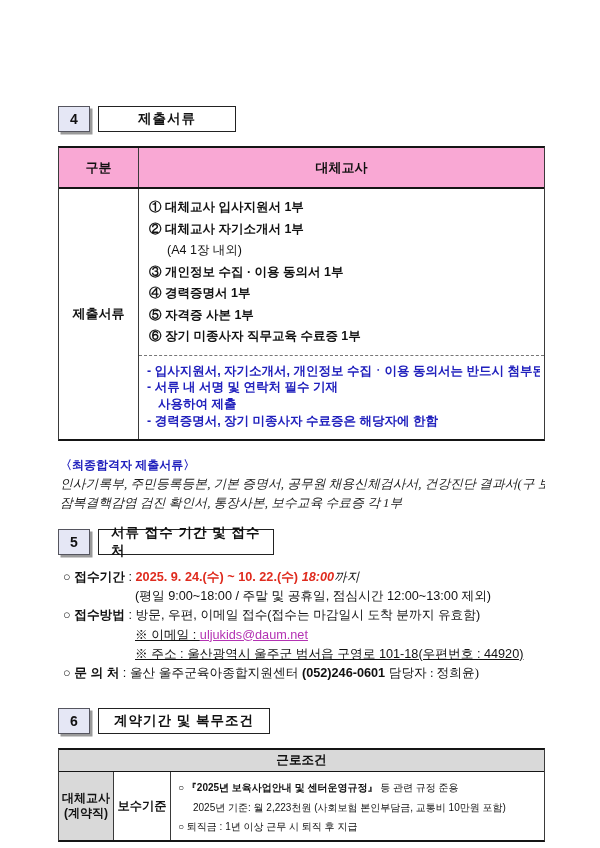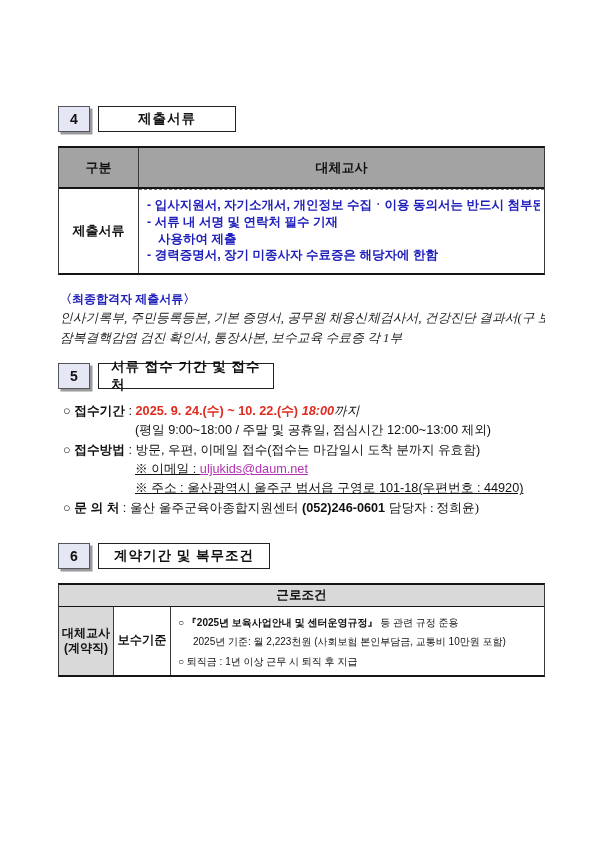--- a/index.html
+++ b/index.html
@@ -15,21 +15,21 @@
            display:flex;align-items:center;justify-content:center;
            font-weight:bold;font-size:14px;color:#111;}
   .title-box{box-sizing:border-box;height:26px;border:1.6px solid #222;background:#fff;
              display:flex;align-items:center;justify-content:center;
              font-weight:bold;font-size:13.5px;letter-spacing:1px;padding:0 12px;}
   .tb-w1{width:138px}.tb-w2{width:176px}.tb-w3{width:172px}
 
   
   .table1{margin-top:13px;border-top:2.5px solid #151515;border-bottom:2.5px solid #151515;
           border-left:1px solid #3a3a3a;border-right:1px solid #3a3a3a;}
-  .t1-header{display:flex;background:#a3a3a3;border-bottom:2px solid #151515;height:39px;
+  .t1-header{display:flex;background:#f9a8d4;border-bottom:2px solid #151515;height:39px;
              font-weight:bold;font-size:13px;}
   .t1-c1{width:79px;border-right:1px solid #3a3a3a;display:flex;align-items:center;justify-content:center;}
   .t1-c2{flex:1;display:flex;align-items:center;justify-content:center;}
   .t1-body{display:flex;}
   .t1-label{width:79px;border-right:1px solid #3a3a3a;display:flex;align-items:center;
             justify-content:center;font-weight:bold;font-size:13px;}
   .t1-content{flex:1;min-width:0;}
   .t1-items{padding:8px 4px 7px 10px;}
   .item{font-size:12.5px;font-weight:bold;line-height:21.5px;white-space:nowrap;overflow:hidden;}
   .item.cont{padding-left:18px;font-weight:normal;}
@@ -86,20 +86,29 @@
   </div>
 
   <div class="table1">
     <div class="t1-header">
       <div class="t1-c1">구분</div>
       <div class="t1-c2">대체교사</div>
     </div>
     <div class="t1-body">
       <div class="t1-label">제출서류</div>
       <div class="t1-content">
+        <div class="t1-items">
+          <div class="item">① 대체교사 입사지원서 1부</div>
+          <div class="item">② 대체교사 자기소개서 1부</div>
+          <div class="item cont">(A4 1장 내외)</div>
+          <div class="item">③ 개인정보 수집 · 이용 동의서 1부</div>
+          <div class="item">④ 경력증명서 1부</div>
+          <div class="item">⑤ 자격증 사본 1부</div>
+          <div class="item">⑥ 장기 미종사자 직무교육 수료증 1부</div>
+        </div>
         <div class="t1-notes">
           <div class="note-line">- 입사지원서, 자기소개서, 개인정보 수집ㆍ이용 동의서는 반드시 첨부된 양식을</div>
           <div class="note-line">- 서류 내 서명 및 연락처 필수 기재</div>
           <div class="note-line cont">사용하여 제출</div>
           <div class="note-line">- 경력증명서, 장기 미종사자 수료증은 해당자에 한함</div>
         </div>
       </div>
     </div>
   </div>
 

